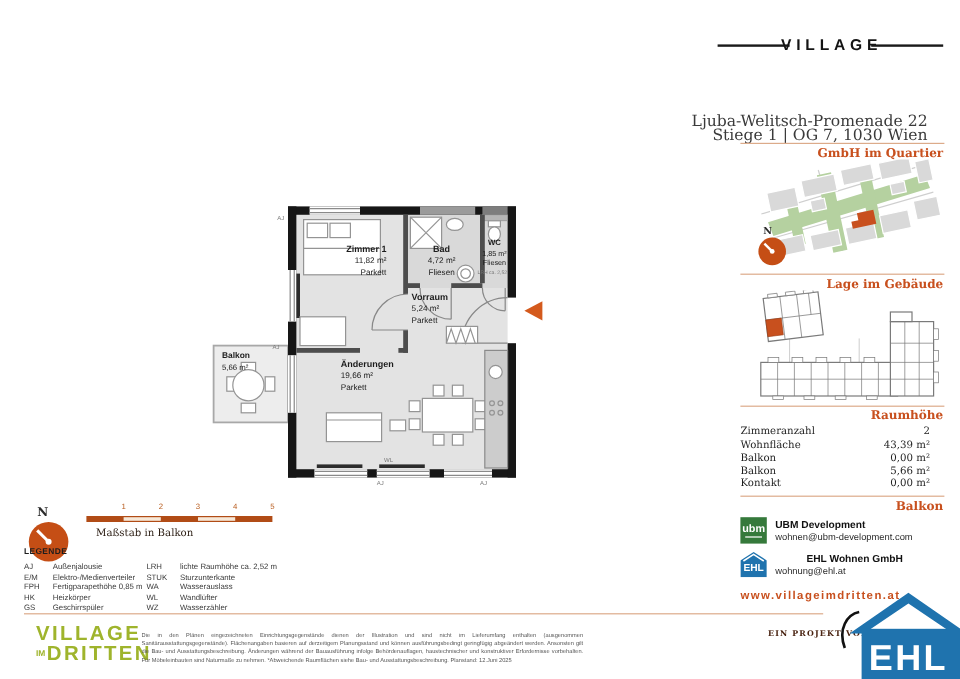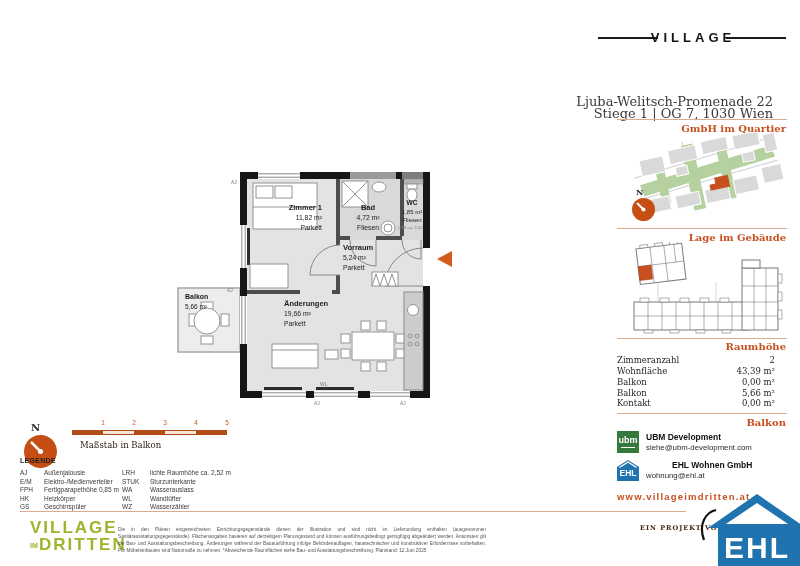--- a/index.html
+++ b/index.html
@@ -158,21 +158,21 @@
   <div class="trow" style="top:398px"><span>Kontakt</span><span class="tval">0,00 m²</span></div>
 
   <div class="rdiv" style="top:413px"></div>
   <div class="sec" style="top:417px">Balkon</div>
 
   <div class="ubm-logo" style="left:617px;top:431px">
       <span>ubm</span>
       <i></i>
     </div>
   <div class="abs cname" style="left:646px;top:432px">UBM Development</div>
-  <div class="abs cmail" style="left:646px;top:443px">siehe@ubm-development.com</div>
+  <div class="abs cmail" style="left:646px;top:443px">wohnen@ubm-development.com</div>
 
   <svg class="abs" style="left:617px;top:459px" width="22" height="22">
     <polygon points="0,8 11,1 22,8 22,22 0,22" fill="#1f73ae"></polygon>
     <polyline points="2.5,8.5 11,3 19.5,8.5" stroke="#fff" stroke-width="1.3" fill="none"></polyline>
     <text x="11" y="17" text-anchor="middle" font-size="8.5" font-weight="bold" fill="#fff">EHL</text>
   </svg>
   <div class="abs cname" style="left:672px;top:460px">EHL Wohnen GmbH</div>
   <div class="abs cmail" style="left:646px;top:471px">wohnung@ehl.at</div>
 
   <div class="abs website" style="left:617px;top:491px">www.villageimdritten.at</div>

